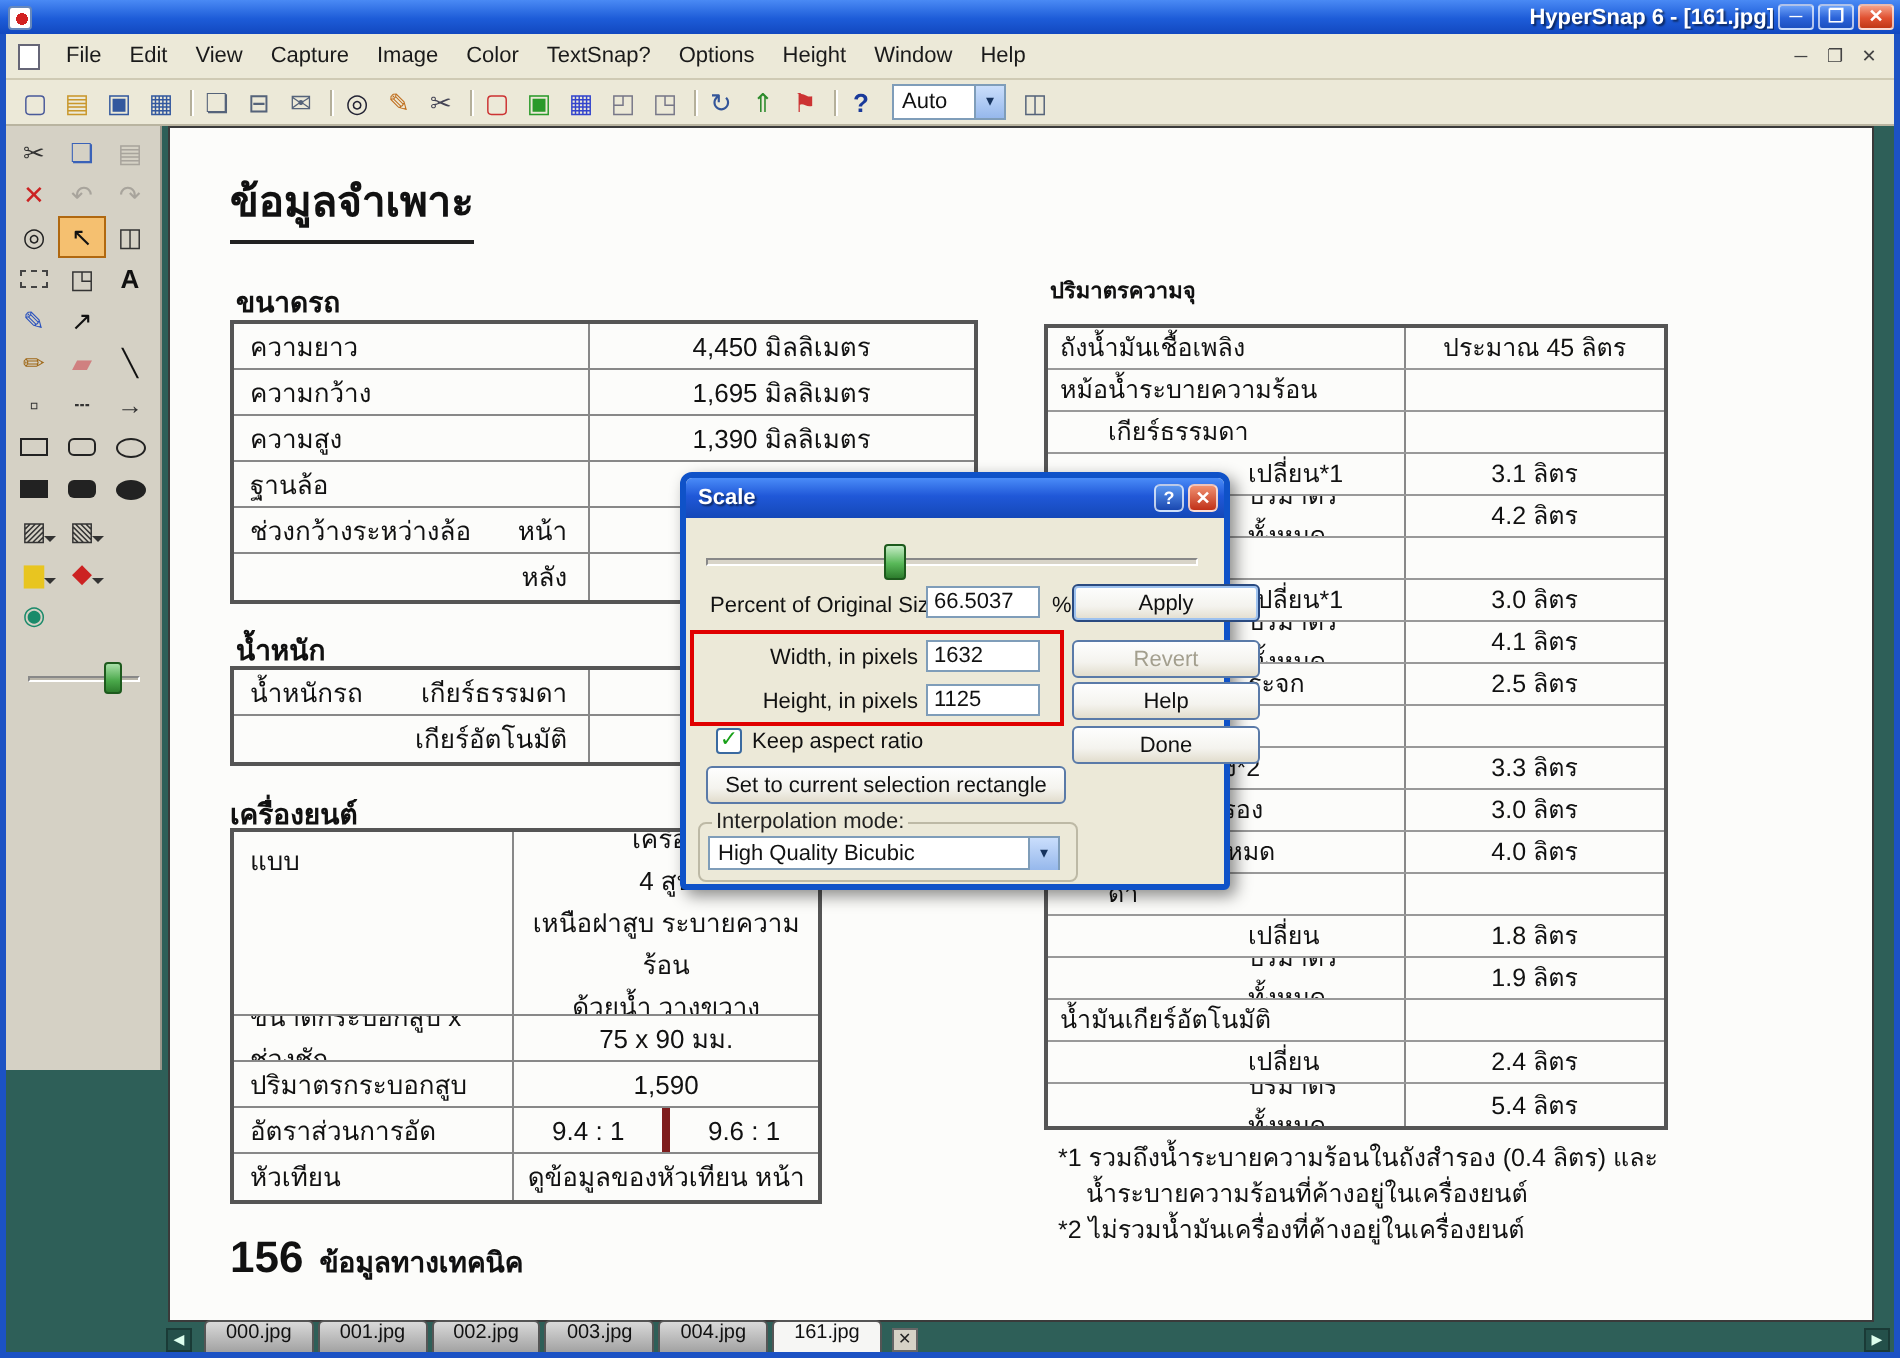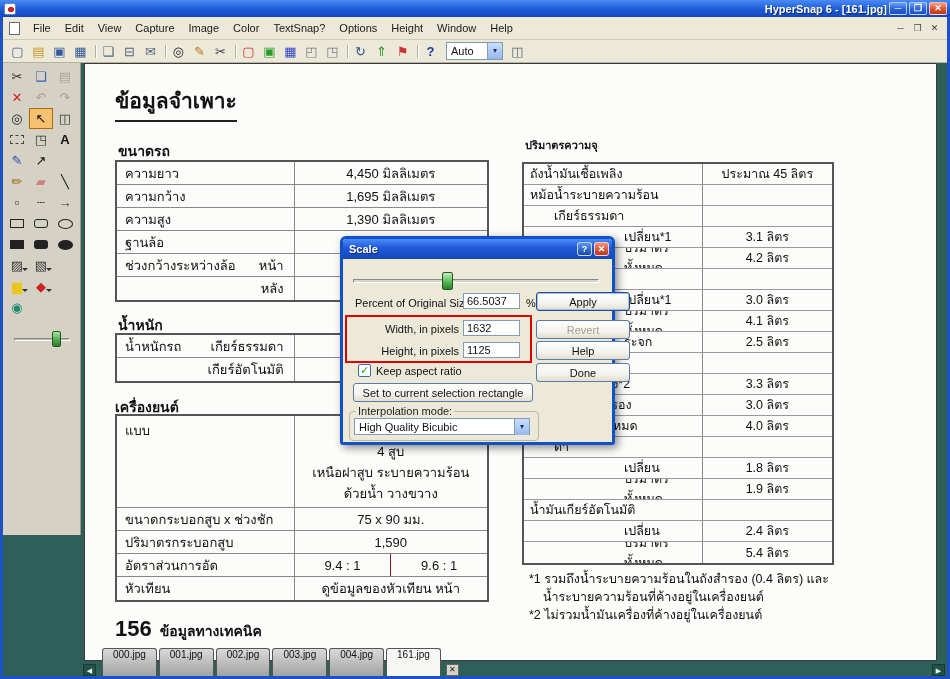--- a/index.html
+++ b/index.html
@@ -79,21 +79,21 @@
   .tsub { margin-left:auto; padding-right:10px; font-size:13px; }
   .tvalue { flex:1; display:flex; align-items:center; justify-content:center; font-size:13px; color:#111; overflow:hidden; }
   .engine-head { position:absolute; left:30px; top:332px; width:374px; }
   .engine-head .lxi { position:absolute; left:297px; top:0; font-size:13px; font-weight:bold; }
   .engine-type-row { height:92px; }
   .engine-type-row .tlabel { align-items:flex-start; padding-top:4px; }
   .engine-type-row .tvalue { white-space:pre-line; text-align:center; line-height:21px; }
   .trow .v2 { display:none; }
   .trow.split .tvalue { padding:0; }
   .trow.split .v1, .trow.split .v2 { display:flex; flex:1; align-items:center; justify-content:center; height:100%; }
-  .trow.split .v1 { border-right:1px solid #7f1d1d; }
+  .trow.split .v1 { border-right:4px solid #7f1d1d; }
   .v1 { display:flex; flex:1; align-items:center; justify-content:center; height:100%; }
   .doc-footer { position:absolute; left:30px; top:552px; color:#111; }
   .doc-footer .pageno { font-size:22px; font-weight:bold; margin-right:8px; }
   .doc-footer .ftext { font-size:14px; font-weight:bold; }
 
   
   .rrow { display:flex; height:21px; border-bottom:1px solid #999; overflow:hidden; }
   .rrow:last-child { border-bottom:none; }
   .rlabel { flex:1; display:flex; align-items:center; padding-left:6px; font-size:12.5px; color:#111; border-right:1px solid #888; overflow:hidden; }
   .rrow.ind1 .rlabel { padding-left:30px; }
@@ -148,21 +148,21 @@
   .dlg-combo .combo-text { flex:1; font-size:11px; padding:0 4px; white-space:nowrap; overflow:hidden; }
 
   
   .tabbar { position:absolute; left:3px; right:3px; bottom:3px; height:12px; background:#2e5f58;
     display:flex; align-items:flex-end; }
   .tab-scroll { width:13px; height:12px; font-size:7px; line-height:11px; text-align:center; color:#dfe;
     background:#24504a; border:1px solid #1a3a36; padding:0; }
   .tab-scroll.left { margin-left:80px; }
   .tab-scroll.right { position:absolute; right:2px; bottom:0; }
   .tabs-host { display:flex; align-items:flex-end; margin-left:6px; }
-  .tab { font-size:10px; color:#111; padding:0 10px; height:28px; line-height:12px; margin-right:2px;
+  .tab { font-size:10px; color:#111; padding:0 10px; height:16px; line-height:12px; margin-right:2px;
     background:linear-gradient(180deg,#d9d9d9,#a2a2a2); border:1px solid #555; border-bottom:none;
     border-radius:3px 3px 0 0; cursor:default; white-space:nowrap; }
   .tab.active { background:#f6f6f4; font-weight:normal; }
   .tab-close { width:13px; height:12px; font-size:8px; line-height:10px; text-align:center; color:#222;
     background:#d6d2c6; border:1px solid #666; margin-left:3px; padding:0; }
 </style>
 </head>
 <body>
 
 <div class="window">
@@ -572,21 +572,21 @@
               <span class="tsub">เกียร์อัตโนมัติ</span>
             </span>
             <span class="tvalue"></span>
           </div>
         </div>
 
       <div class="engine-head">
         <span class="sec-h" style="position:static;">เครื่องยนต์</span>
         <span class="lxi">LXi</span>
       </div>
-      <div class="tbl" style="left:30px; top:350px; width:374px;">
+      <div class="tbl" style="left:30px; top:350px; width:296px;">
         <div class="trow engine-type-row">
           <span class="tlabel">แบบ</span>
           <span class="tvalue">เครื่อง
 4 สูบ
 เหนือฝาสูบ ระบายความร้อน
 ด้วยน้ำ วางขวาง</span>
         </div>
         <span>
           
         

